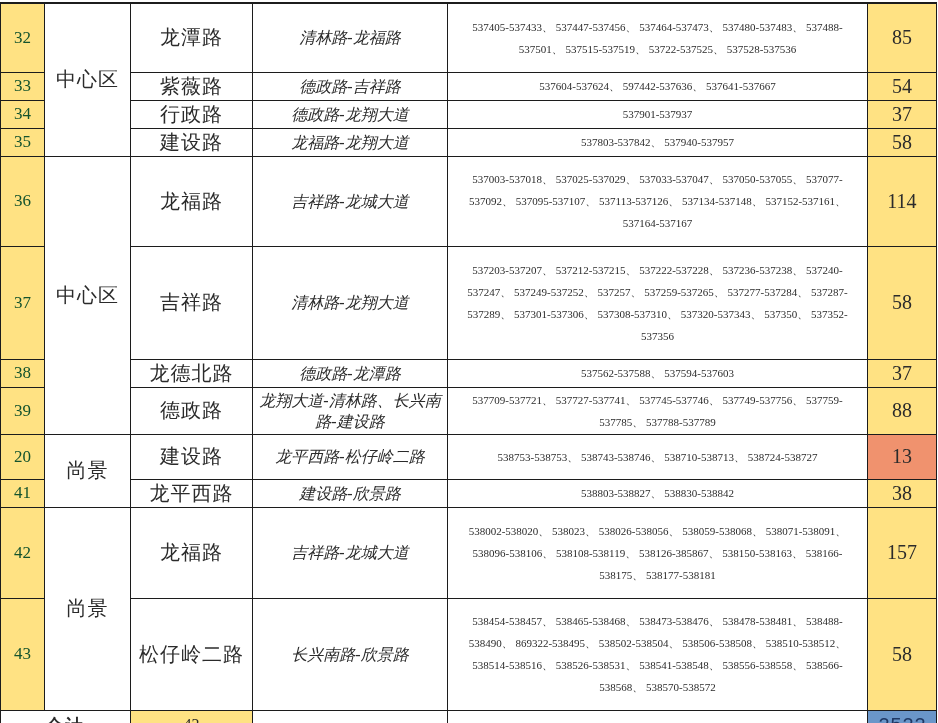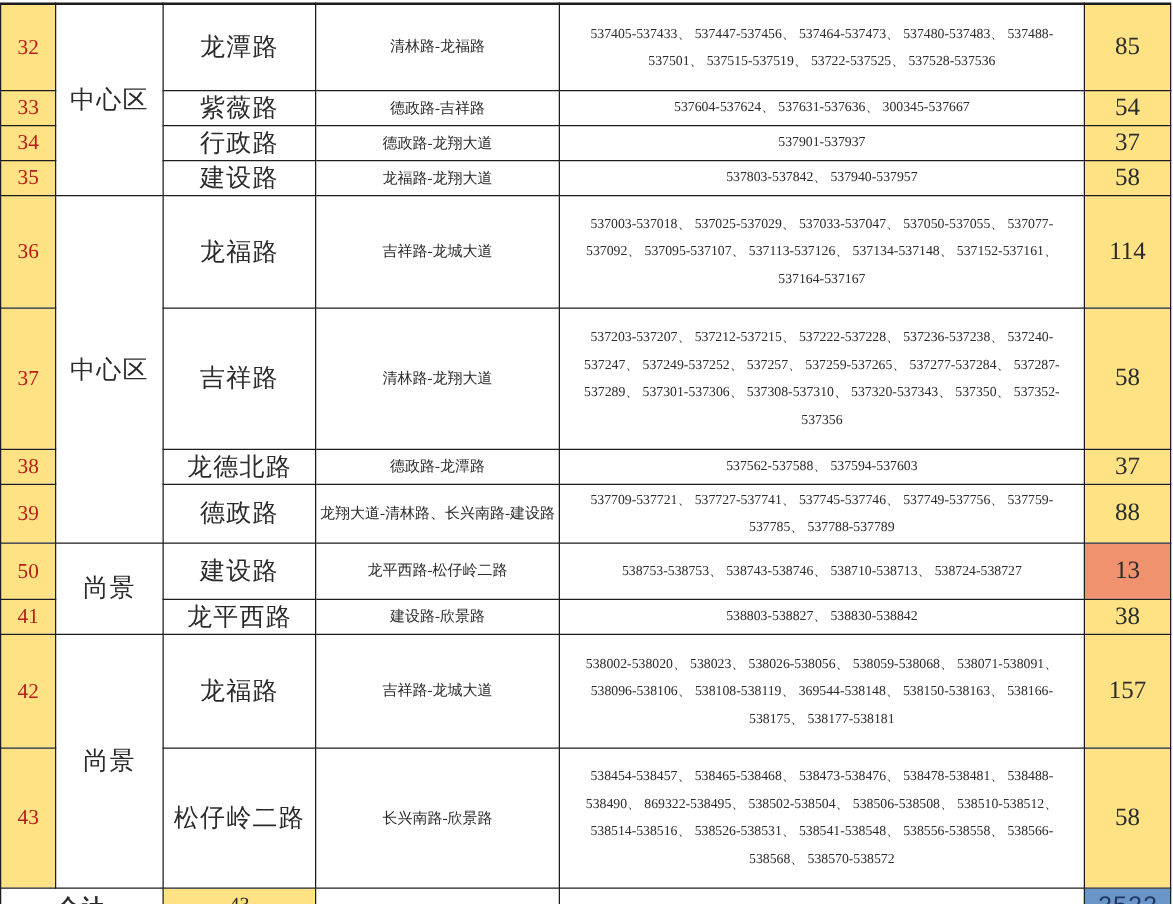--- a/index.html
+++ b/index.html
@@ -25,29 +25,30 @@
   table.grid td {
     border: 1px solid var(--grid-border);
     text-align: center;
     vertical-align: middle;
     padding: 0 3px;
     overflow: hidden;
   }
   td.c-no {
     background: var(--row-number-bg);
     font-size: 17px;
-    color: #b91c1c;
+    color: #14532d;
   }
   td.c-district, td.c-road {
     font-size: 20px;
     letter-spacing: 1px;
   }
   td.c-seg {
-    font-size: 12px;
+    font-size: 16px;
     line-height: 21px;
+    font-style: italic;
   }
   td.c-ranges {
     font-size: 11px;
     line-height: 22px;
     padding: 0 6px;
   }
   td.c-count {
     background: var(--count-bg);
     font-size: 20px;
   }
@@ -92,21 +93,21 @@
     <td class="c-road">龙潭路</td>
     <td class="c-seg">清林路-龙福路</td>
     <td class="c-ranges">537405-537433、 537447-537456、 537464-537473、 537480-537483、 537488-537501、 537515-537519、 53722-537525、 537528-537536</td>
     <td class="c-count">85</td>
   </tr>
 
   <tr style="height:24px">
     <td class="c-no">33</td>
     <td class="c-road">紫薇路</td>
     <td class="c-seg">德政路-吉祥路</td>
-    <td class="c-ranges">537604-537624、 537631-537636、 300345-537667</td>
+    <td class="c-ranges">537604-537624、 597442-537636、 537641-537667</td>
     <td class="c-count">54</td>
   </tr>
 
   <tr style="height:24px">
     <td class="c-no">34</td>
     <td class="c-road">行政路</td>
     <td class="c-seg">德政路-龙翔大道</td>
     <td class="c-ranges">537901-537937</td>
     <td class="c-count">37</td>
   </tr>
@@ -146,42 +147,42 @@
 
   <tr style="height:47px">
     <td class="c-no">39</td>
     <td class="c-road">德政路</td>
     <td class="c-seg">龙翔大道-清林路、长兴南路-建设路</td>
     <td class="c-ranges">537709-537721、 537727-537741、 537745-537746、 537749-537756、 537759-537785、 537788-537789</td>
     <td class="c-count">88</td>
   </tr>
 
   <tr style="height:45px">
-    <td class="c-no">50</td>
+    <td class="c-no">20</td>
     <td class="c-district" rowspan="2">尚景</td>
     <td class="c-road">建设路</td>
     <td class="c-seg">龙平西路-松仔岭二路</td>
     <td class="c-ranges">538753-538753、 538743-538746、 538710-538713、 538724-538727</td>
     <td class="c-count low">13</td>
   </tr>
 
   <tr style="height:27px">
     <td class="c-no">41</td>
     <td class="c-road">龙平西路</td>
     <td class="c-seg">建设路-欣景路</td>
     <td class="c-ranges">538803-538827、 538830-538842</td>
     <td class="c-count">38</td>
   </tr>
 
   <tr style="height:91px">
     <td class="c-no">42</td>
     <td class="c-district" rowspan="2">尚景</td>
     <td class="c-road">龙福路</td>
     <td class="c-seg">吉祥路-龙城大道</td>
-    <td class="c-ranges">538002-538020、 538023、 538026-538056、 538059-538068、 538071-538091、 538096-538106、 538108-538119、 369544-538148、 538150-538163、 538166-538175、 538177-538181</td>
+    <td class="c-ranges">538002-538020、 538023、 538026-538056、 538059-538068、 538071-538091、 538096-538106、 538108-538119、 538126-385867、 538150-538163、 538166-538175、 538177-538181</td>
     <td class="c-count">157</td>
   </tr>
 
   <tr style="height:112px">
     <td class="c-no">43</td>
     <td class="c-road">松仔岭二路</td>
     <td class="c-seg">长兴南路-欣景路</td>
     <td class="c-ranges">538454-538457、 538465-538468、 538473-538476、 538478-538481、 538488-538490、 869322-538495、 538502-538504、 538506-538508、 538510-538512、 538514-538516、 538526-538531、 538541-538548、 538556-538558、 538566-538568、 538570-538572</td>
     <td class="c-count">58</td>
   </tr>

